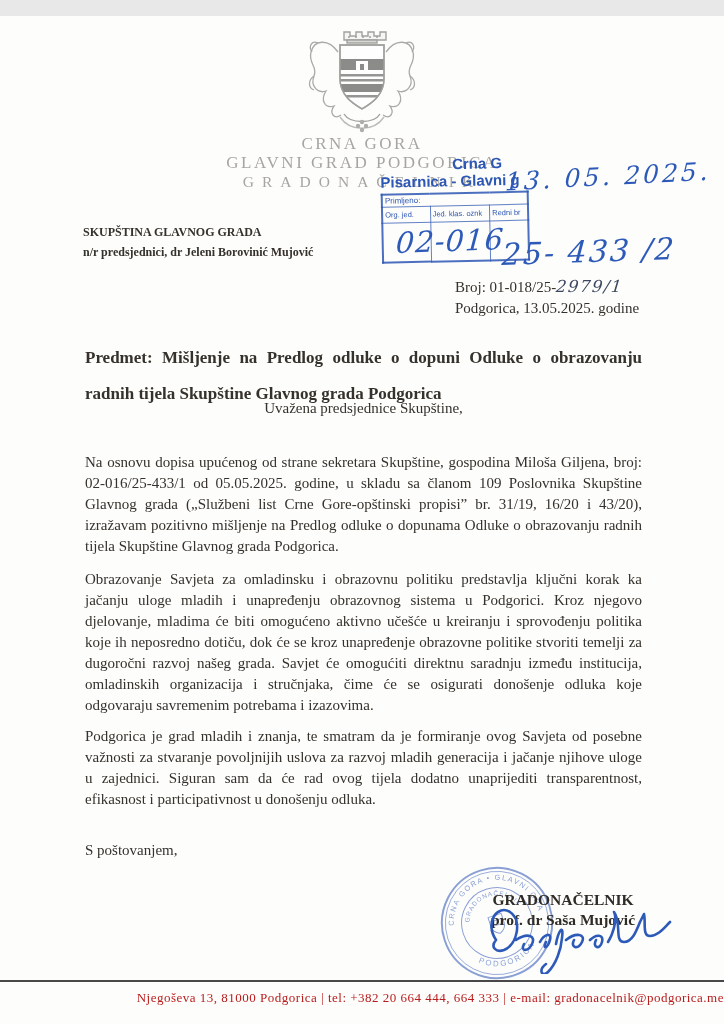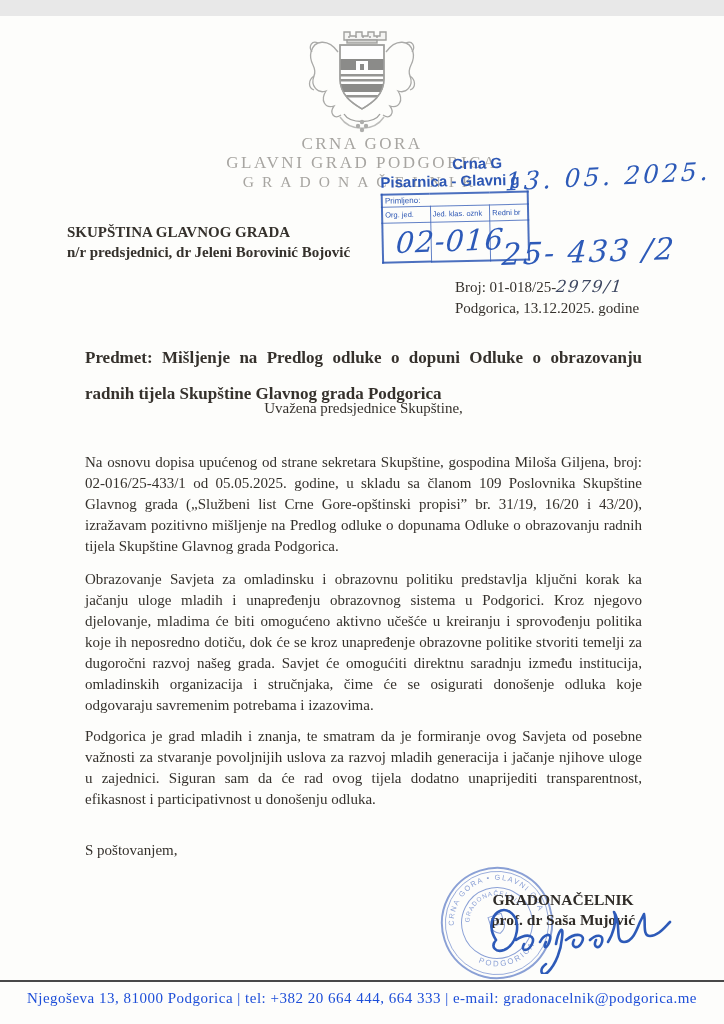--- a/index.html
+++ b/index.html
@@ -30,42 +30,42 @@
   .rs-vals td{height:36px;}
   
   .hw{position:absolute;font-family:"DejaVu Serif", serif;font-style:italic;
     color:#2d5ab8;white-space:nowrap;}
   .hw-date{left:505px;top:146px;font-size:25px;transform:rotate(-3deg) skewX(-6deg);letter-spacing:3px;}
   .hw-org{left:396px;top:208px;font-size:29px;transform:rotate(-2deg) skewX(-6deg);letter-spacing:1px;}
   .hw-case{left:502px;top:218px;font-size:30px;transform:rotate(-2deg) skewX(-6deg);letter-spacing:2px;}
   .hw-broj{font-family:"DejaVu Serif", serif;font-style:italic;color:#3c4660;
     font-size:16.5px;letter-spacing:1.5px;display:inline-block;transform:skewX(-6deg);}
   
-  .addressee{position:absolute;left:67px;top:206px;font-weight:bold;
-    font-size:15px;line-height:20px;}
+  .addressee{position:absolute;left:83px;top:206px;font-weight:bold;
+    font-size:12px;line-height:20px;}
   .refblock{position:absolute;left:455px;top:260px;font-size:15px;line-height:21px;}
   .subject{position:absolute;left:85px;top:324px;width:557px;font-weight:bold;
     font-size:17px;line-height:36px;text-align:justify;}
   .body-par{position:absolute;left:85px;width:557px;font-size:15px;
     line-height:21px;text-align:justify;}
   .salutation{top:382px;text-align:center;}
   .p1{top:436px;}
   .p2{top:553px;}
   .p3{top:710px;}
   .closing{top:824px;text-align:left;}
   
   .sig-block{position:absolute;left:468px;top:874px;width:190px;
     text-align:center;font-weight:bold;font-size:15.5px;line-height:20px;color:#2f2b27;}
   .round-stamp{position:absolute;left:436px;top:848px;width:122px;height:118px;opacity:.6;}
   .sig-scrawl{position:absolute;left:478px;top:878px;width:200px;height:80px;}
   
   .footer-divider{position:absolute;left:0;top:964px;width:724px;height:0;
     border-top:2px solid #484848;}
-  .footer-text{position:absolute;left:0;right:0;top:974px;text-align:center;
-    font-size:15px;color:#1d4ed8;letter-spacing:.5px;}
+  .footer-text{position:absolute;left:0;right:0;top:974px;text-align:right;
+    font-size:13px;color:#b91c1c;letter-spacing:.5px;}
 </style>
 </head>
 <body>
 
 <div class="page">
 
   <svg class="coat" viewBox="0 0 124 112" xmlns="http://www.w3.org/2000/svg">
     <g stroke="#8a8a88" fill="none" stroke-width="1.4">
 
       <path d="M44,18 v-8 h6 v4 h6 v-4 h6 v4 h6 v-4 h6 v4 h6 v-4 h6 v8 z" fill="#f4f4f2"></path>
@@ -136,26 +136,26 @@
     </tbody>
       </table>
   </div>
 
   <div class="hw hw-date">13. 05. 2025.</div>
   <div class="hw hw-org">02-016</div>
   <div class="hw hw-case">25- 433 /2</div>
 
   <div class="addressee">
     <div>SKUPŠTINA GLAVNOG GRADA</div>
-    <div>n/r predsjednici, dr Jeleni Borovinić Bojović</div>
+    <div>n/r predsjednici, dr Jeleni Borovinić Mujović</div>
   </div>
 
   <div class="refblock">
     <div><span>Broj: 01-018/25-</span><span class="hw-broj">2979/1</span></div>
-    <div>Podgorica, 13.12.2025. godine</div>
+    <div>Podgorica, 13.05.2025. godine</div>
   </div>
 
   <div class="subject">Predmet: Mišljenje na Predlog odluke o dopuni Odluke o obrazovanju radnih tijela Skupštine Glavnog grada Podgorica</div>
 
   <div class="body-par salutation">Uvažena predsjednice Skupštine,</div>
   <div class="body-par p1">Na osnovu dopisa upućenog od strane sekretara Skupštine, gospodina Miloša Giljena, broj: 02-016/25-433/1 od 05.05.2025. godine, u skladu sa članom 109 Poslovnika Skupštine Glavnog grada („Službeni list Crne Gore-opštinski propisi” br. 31/19, 16/20 i 43/20), izražavam pozitivno mišljenje na Predlog odluke o dopunama Odluke o obrazovanju radnih tijela Skupštine Glavnog grada Podgorica.</div>
   <div class="body-par p2">Obrazovanje Savjeta za omladinsku i obrazovnu politiku predstavlja ključni korak ka jačanju uloge mladih i unapređenju obrazovnog sistema u Podgorici. Kroz njegovo djelovanje, mladima će biti omogućeno aktivno učešće u kreiranju i sprovođenju politika koje ih neposredno dotiču, dok će se kroz unapređenje obrazovne politike stvoriti temelji za dugoročni razvoj našeg grada. Savjet će omogućiti direktnu saradnju između institucija, omladinskih organizacija i stručnjaka, čime će se osigurati donošenje odluka koje odgovaraju savremenim potrebama i izazovima.</div>
   <div class="body-par closing">S poštovanjem,</div>
   <div class="body-par p3">Podgorica je grad mladih i znanja, te smatram da je formiranje ovog Savjeta od posebne važnosti za stvaranje povoljnijih uslova za razvoj mladih generacija i jačanje njihove uloge u zajednici. Siguran sam da će rad ovog tijela dodatno unaprijediti transparentnost, efikasnost i participativnost u donošenju odluka.</div>
 

